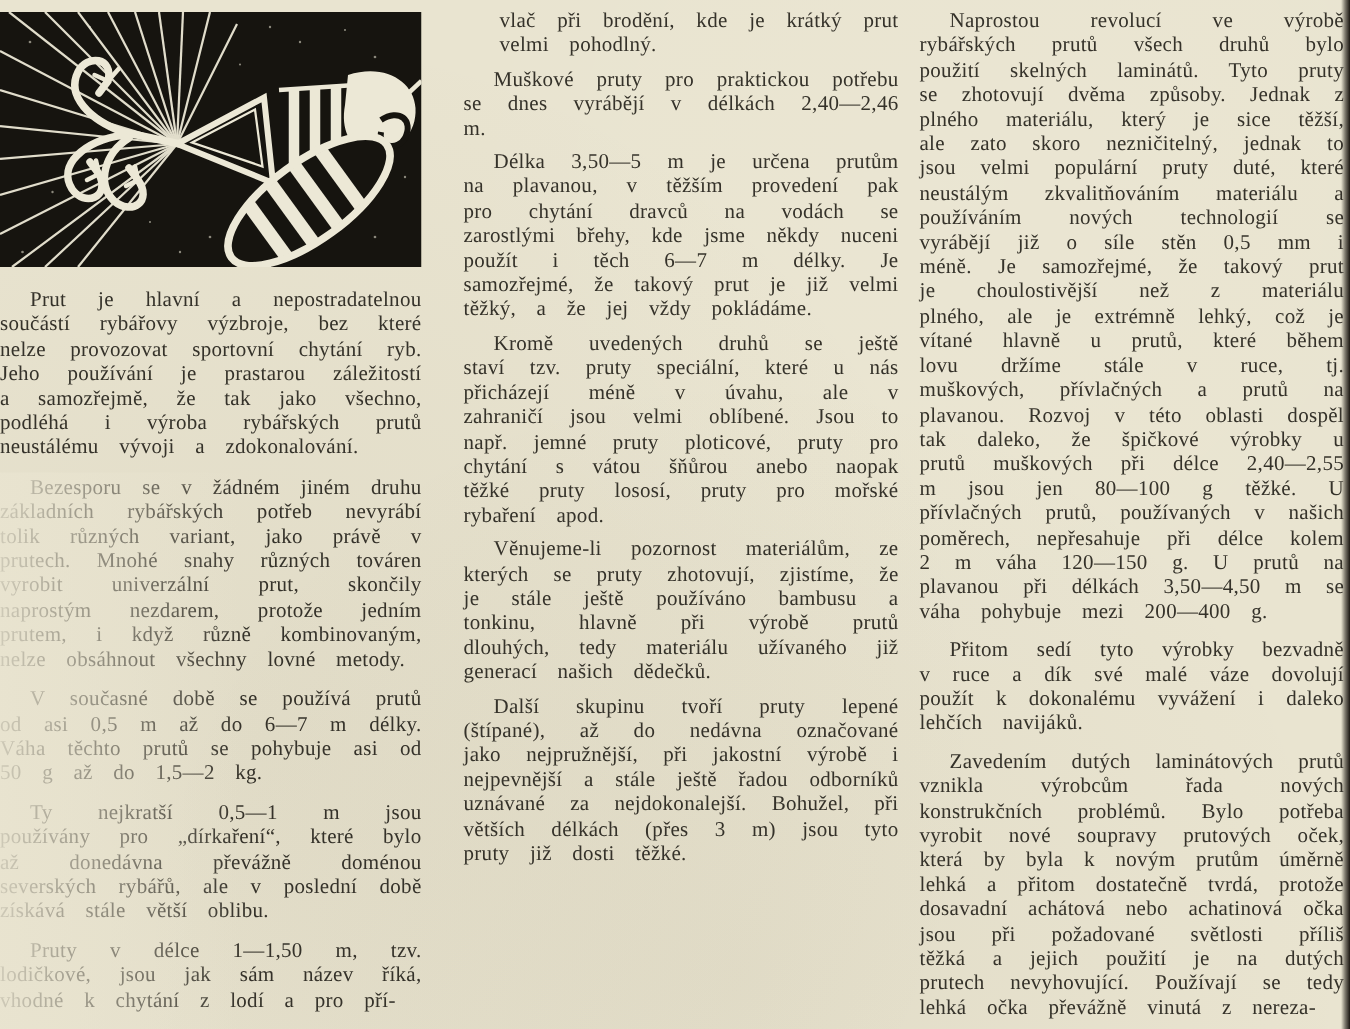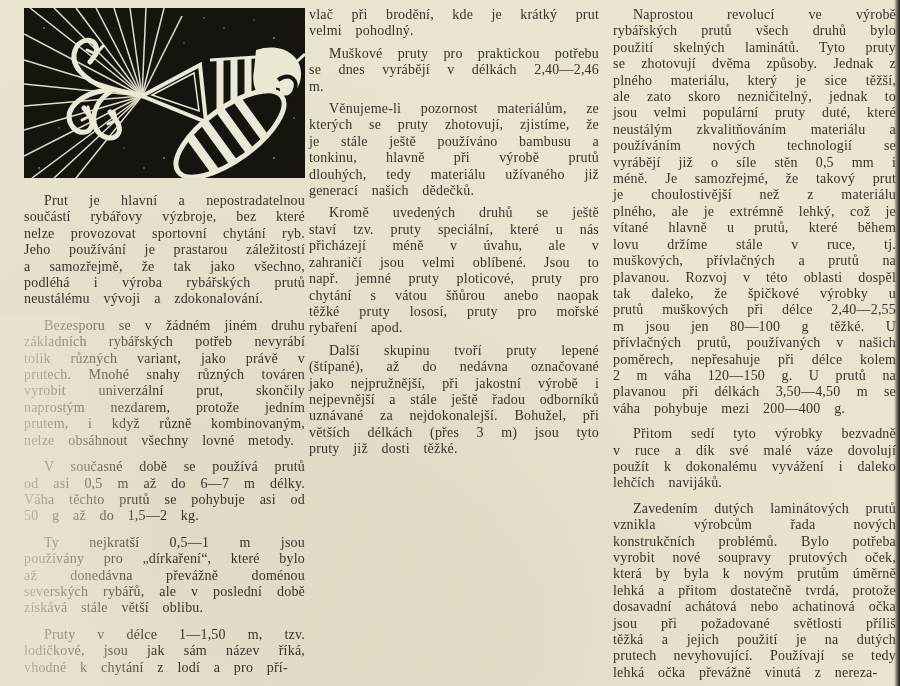--- a/index.html
+++ b/index.html
@@ -9,33 +9,33 @@
     overflow:hidden;
     background-color:var(--paper,#e9e4d0);
     background-image:
       radial-gradient(circle at 72% 18%, rgba(255,255,248,0.06), transparent 45%),
       radial-gradient(circle at 20% 72%, rgba(96,86,54,0.06), transparent 55%),
       radial-gradient(circle at 55% 95%, rgba(96,86,54,0.05), transparent 50%);
     font-family:"Liberation Serif","DejaVu Serif",serif;
     color:var(--ink,#35322a);
   }
   .col{position:absolute;top:0;}
-  .col-left{left:24px;top:8px;width:281px;}
+  .col-left{left:0;top:8px;width:281px;}
   .col-middle{left:309px;top:7px;width:290px;}
   .col-right{left:613px;top:7px;width:283px;}
   .para{
     margin:0 0 6px 0;
     font-size:14px;
     line-height:16.4px;
     text-align:justify;
     text-indent:20px;
     word-spacing:10px;
     letter-spacing:0.2px;
   }
-  .para.no-indent{text-indent:0;}
+  .para.no-indent{text-indent:0;margin-left:24px;}
   .col-left .para{margin-bottom:10px;}
   .col-right .para{margin-bottom:9px;}
   .illustration{
     width:281px;height:170px;
     margin:0 0 15px 0;padding:0;
   }
   .illustration svg{display:block;width:100%;height:100%;}
   .plate-stroke{stroke:var(--plate-white,#ece8d6);}
   .plate-fill{fill:var(--plate-white,#ece8d6);}
   .plate-dark{fill:var(--plate-black,#16140f);}
@@ -149,22 +149,23 @@
         <p class="para">V současné době se používá prutů od asi 0,5 m až do 6—7 m délky. Váha těchto prutů se pohybuje asi od 50 g až do 1,5—2 kg.</p>
         <p class="para">Ty nejkratší 0,5—1 m jsou používány pro „dírkaření“, které bylo až donedávna převážně doménou severských rybářů, ale v poslední době získává stále větší oblibu.</p>
         <p class="para">Pruty v délce 1—1,50 m, tzv. lodičkové, jsou jak sám název říká, vhodné k chytání z lodí a pro pří-</p>
       </div>
   </div>
 
   <div class="col col-middle">
     <div class="text-block">
         <p class="para no-indent">vlač při brodění, kde je krátký prut velmi pohodlný.</p>
         <p class="para">Muškové pruty pro praktickou potřebu se dnes vyrábějí v délkách 2,40—2,46 m.</p>
+        <p class="para">Délka 3,50—5 m je určena prutům na plavanou, v těžším provedení pak pro chytání dravců na vodách se zarostlými břehy, kde jsme někdy nuceni použít i těch 6—7 m délky. Je samozřejmé, že takový prut je již velmi těžký, a že jej vždy pokládáme.</p>
+        <p class="para">Kromě uvedených druhů se ještě staví tzv. pruty speciální, které u nás přicházejí méně v úvahu, ale v zahraničí jsou velmi oblíbené. Jsou to např. jemné pruty ploticové, pruty pro chytání s vátou šňůrou anebo naopak těžké pruty lososí, pruty pro mořské rybaření apod.</p>
         <p class="para">Věnujeme-li pozornost materiálům, ze kterých se pruty zhotovují, zjistíme, že je stále ještě používáno bambusu a tonkinu, hlavně při výrobě prutů dlouhých, tedy materiálu užívaného již generací našich dědečků.</p>
-        <p class="para">Kromě uvedených druhů se ještě staví tzv. pruty speciální, které u nás přicházejí méně v úvahu, ale v zahraničí jsou velmi oblíbené. Jsou to např. jemné pruty ploticové, pruty pro chytání s vátou šňůrou anebo naopak těžké pruty lososí, pruty pro mořské rybaření apod.</p>
         <p class="para">Další skupinu tvoří pruty lepené (štípané), až do nedávna označované jako nejpružnější, při jakostní výrobě i nejpevnější a stále ještě řadou odborníků uznávané za nejdokonalejší. Bohužel, při větších délkách (přes 3 m) jsou tyto pruty již dosti těžké.</p>
       </div>
   </div>
 
   <div class="col col-right">
     <div class="text-block">
         <p class="para">Naprostou revolucí ve výrobě rybářských prutů všech druhů bylo použití skelných laminátů. Tyto pruty se zhotovují dvěma způsoby. Jednak z plného materiálu, který je sice těžší, ale zato skoro nezničitelný, jednak to jsou velmi populární pruty duté, které neustálým zkvalitňováním materiálu a používáním nových technologií se vyrábějí již o síle stěn 0,5 mm i méně. Je samozřejmé, že takový prut je choulostivější než z materiálu plného, ale je extrémně lehký, což je vítané hlavně u prutů, které během lovu držíme stále v ruce, tj. muškových, přívlačných a prutů na plavanou. Rozvoj v této oblasti dospěl tak daleko, že špičkové výrobky u prutů muškových při délce 2,40—2,55 m jsou jen 80—100 g těžké. U přívlačných prutů, používaných v našich poměrech, nepřesahuje při délce kolem 2 m váha 120—150 g. U prutů na plavanou při délkách 3,50—4,50 m se váha pohybuje mezi 200—400 g.</p>
         <p class="para">Přitom sedí tyto výrobky bezvadně v ruce a dík své malé váze dovolují použít k dokonalému vyvážení i daleko lehčích navijáků.</p>
         <p class="para">Zavedením dutých laminátových prutů vznikla výrobcům řada nových konstrukčních problémů. Bylo potřeba vyrobit nové soupravy prutových oček, která by byla k novým prutům úměrně lehká a přitom dostatečně tvrdá, protože dosavadní achátová nebo achatinová očka jsou při požadované světlosti příliš těžká a jejich použití je na dutých prutech nevyhovující. Používají se tedy lehká očka převážně vinutá z nereza-</p>
       </div>

